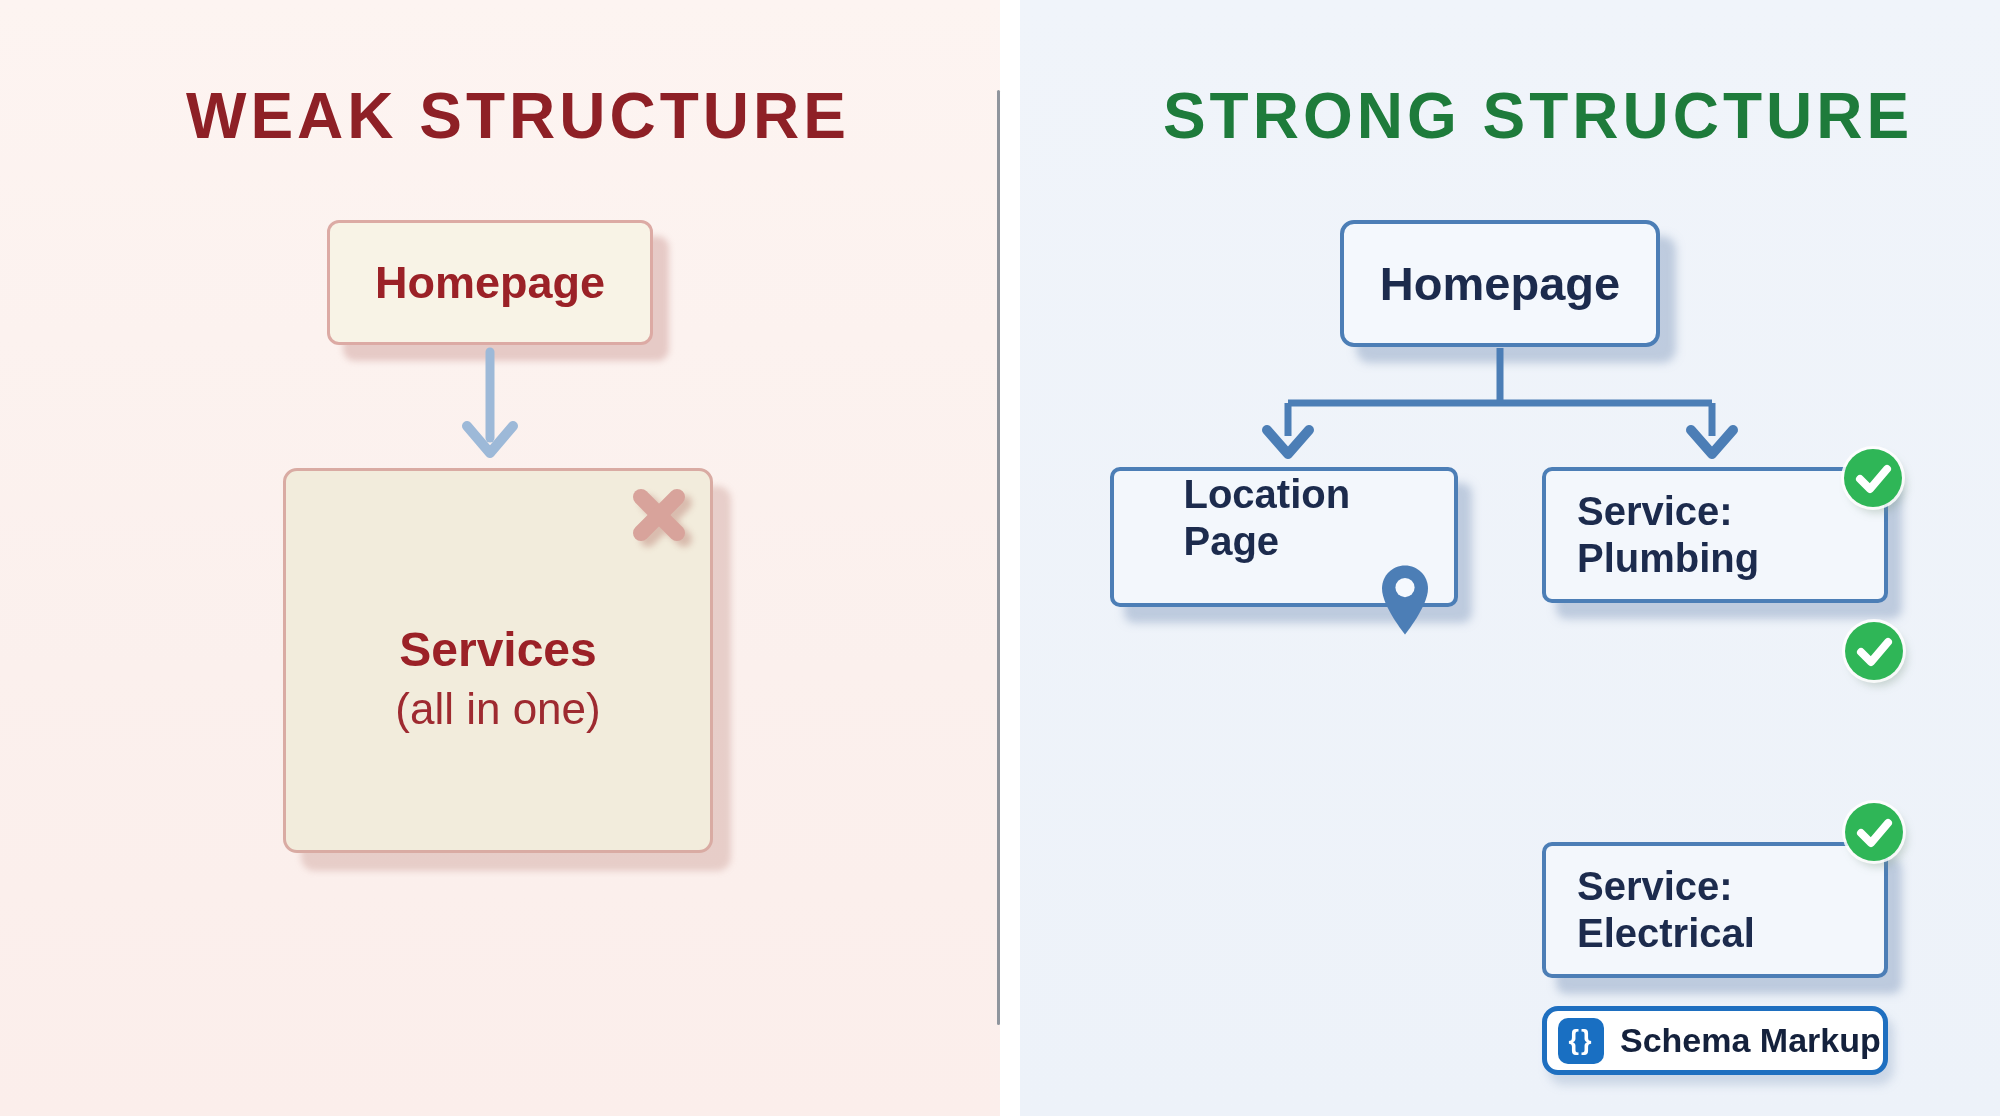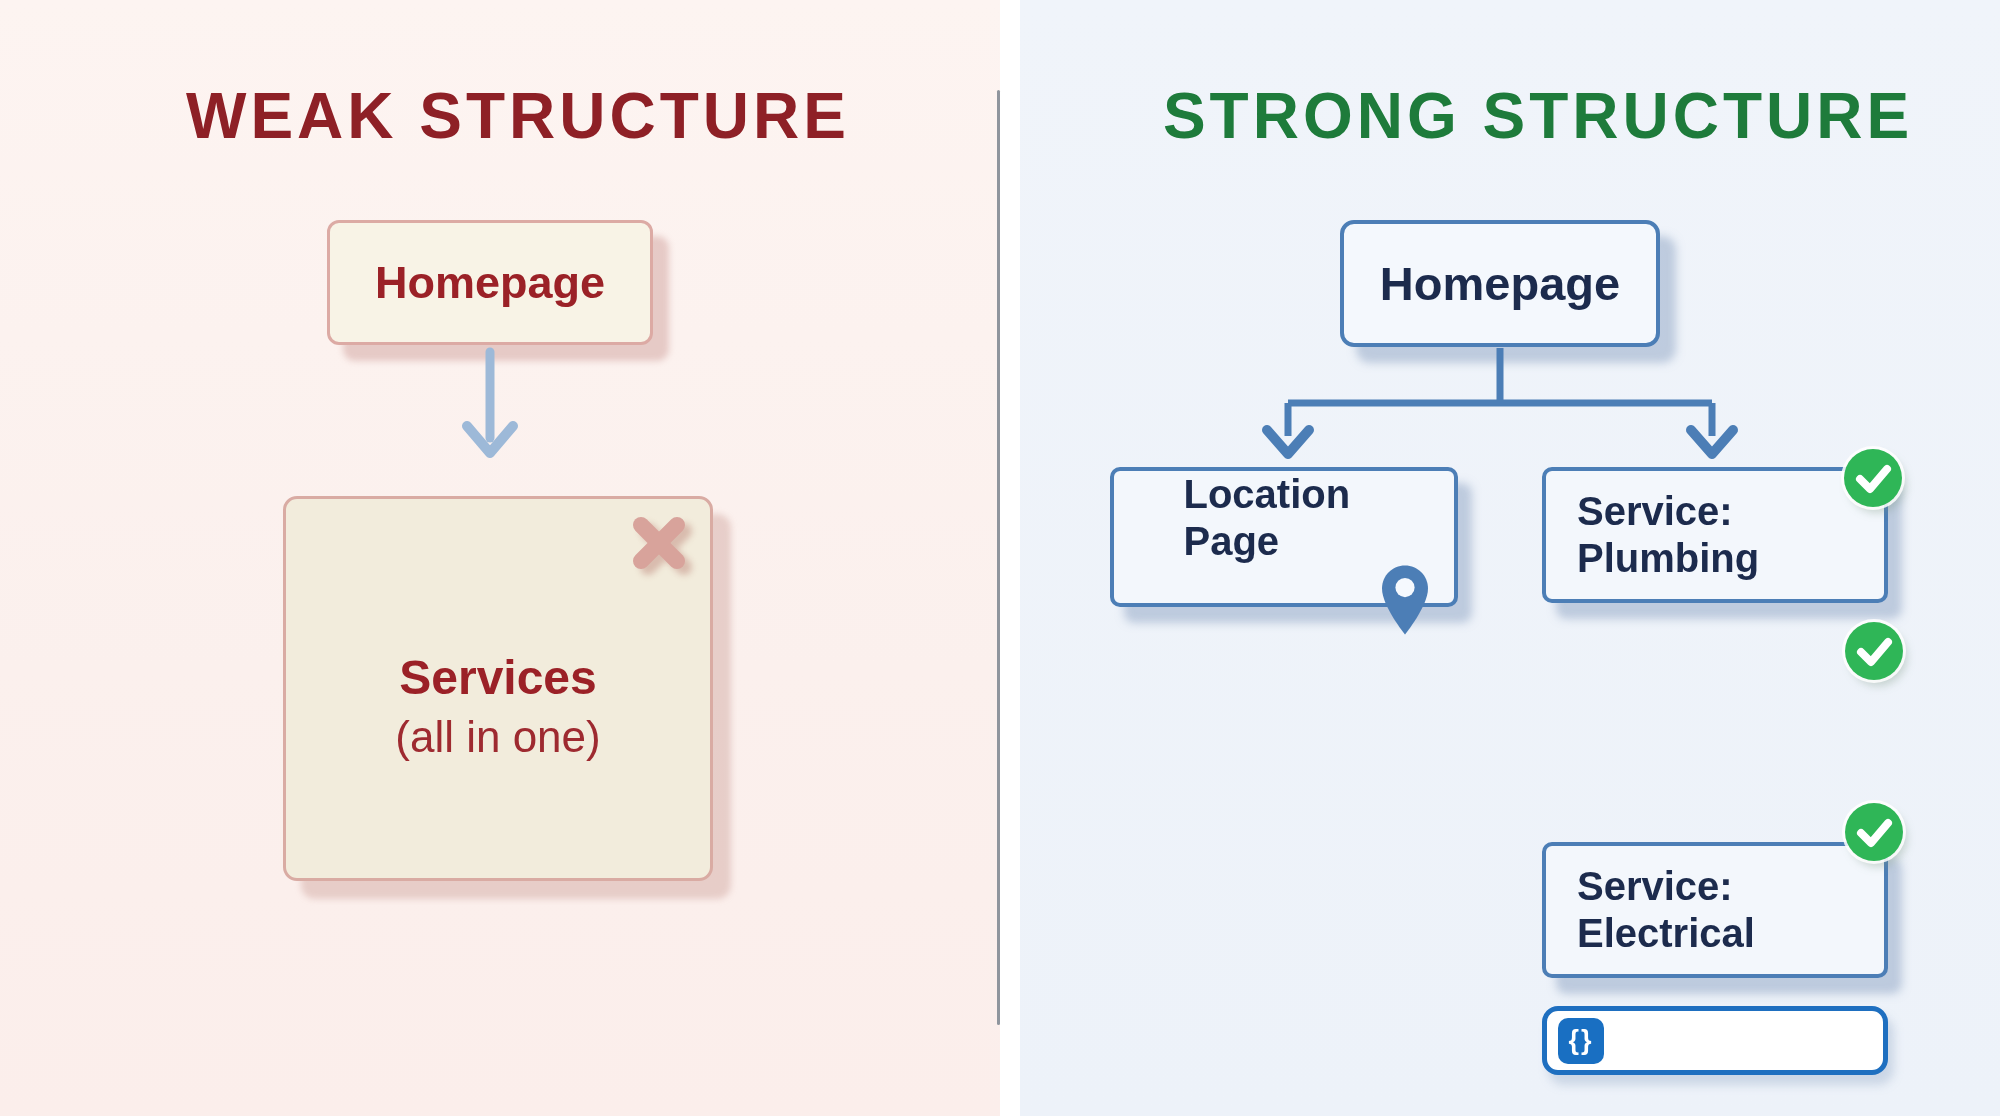--- a/index.html
+++ b/index.html
@@ -26,21 +26,21 @@
     box-shadow:16px 16px 6px rgba(203,154,148,0.45);
     display:flex;align-items:center;justify-content:center;
   }
   .weak-homepage span{font-weight:700;font-size:45px;color:#9b2127;}
 
   .weak-services{
     position:absolute;left:283px;top:468px;width:430px;height:385px;box-sizing:border-box;
     background:#f2ecdc;border:3px solid #d9aba3;border-radius:14px;
     box-shadow:18px 18px 6px rgba(203,154,148,0.4);
     display:flex;flex-direction:column;align-items:center;justify-content:center;
-    padding-top:36px;text-align:center;margin-top:28px;
+    padding-top:36px;text-align:center;
   }
   .weak-services .svc-title{font-weight:800;font-size:48px;color:#9b2127;line-height:1.15;}
   .weak-services .svc-sub{font-weight:400;font-size:44px;color:#9e2a30;line-height:1.2;margin-top:6px;}
   .x-icon{position:absolute;top:16px;right:22px;filter:drop-shadow(7px 6px 3px rgba(186,128,118,0.45));}
 
   
   .strong-homepage{
     position:absolute;left:1340px;top:220px;width:320px;height:127px;box-sizing:border-box;
     background:#f4f8fd;border:4px solid #4c7eb6;border-radius:14px;
     box-shadow:16px 16px 8px rgba(141,163,196,0.5);
@@ -162,15 +162,16 @@
     </svg>
   </div>
   <div class="check-badge badge-electrical">
     <svg width="58" height="58" viewBox="0 0 58 58">
       <polyline points="16,30 26,40 43,20" stroke="#ffffff" stroke-width="8" fill="none" stroke-linecap="round" stroke-linejoin="round"></polyline>
     </svg>
   </div>
 
   <div class="schema-badge">
     <span class="schema-chip">{}</span>
+    <span class="schema-label">Schema Markup</span>
   </div>
 
 </div>
 
 </body></html>

